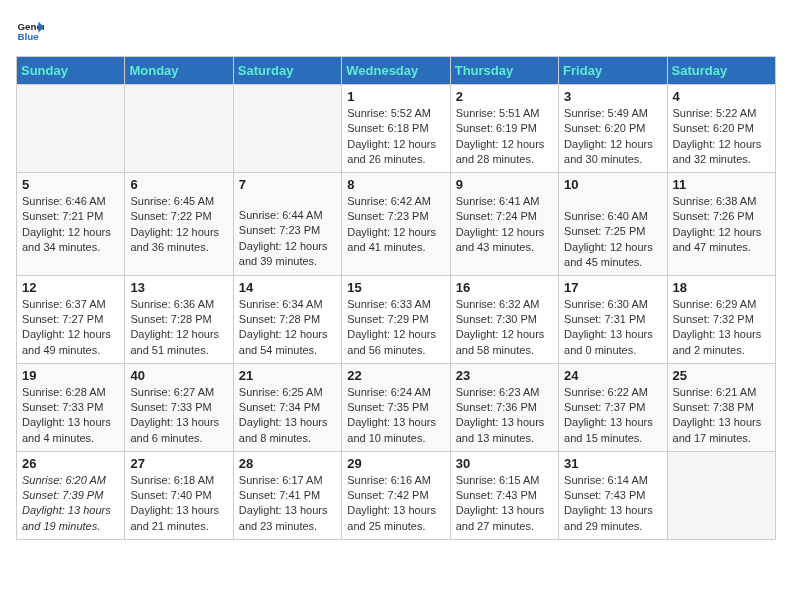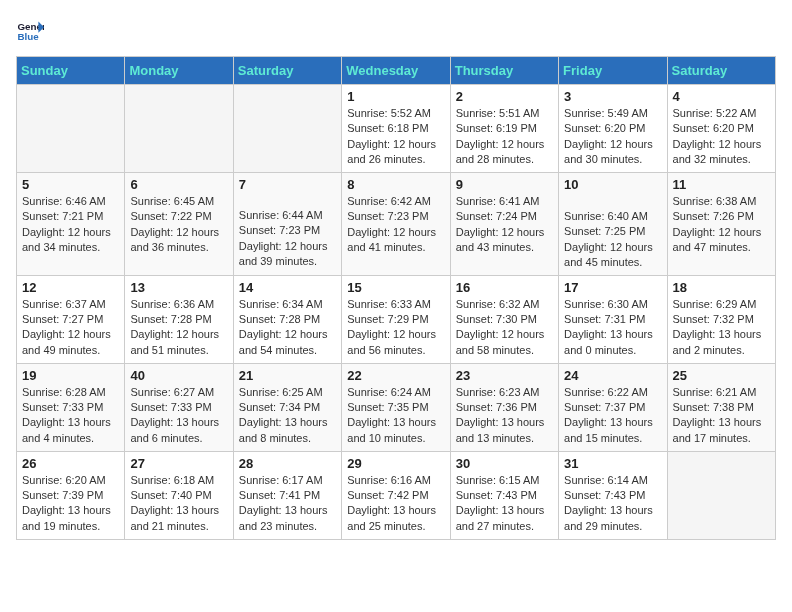--- a/index.html
+++ b/index.html
@@ -288,21 +288,21 @@
           <div class="day-number">25</div>
           <div class="day-info" style="white-space: pre-line;">Sunrise: 6:21 AM
 Sunset: 7:38 PM
 Daylight: 13 hours
 and 17 minutes.</div>
         </td>
       </tr>
       <tr>
         <td>
           <div class="day-number">26</div>
-          <div class="day-info" style="white-space: pre-line;">Sunrise: 6:20 AM
+          <div class="day-info" style="white-space: pre-line; font-style: italic;">Sunrise: 6:20 AM
 Sunset: 7:39 PM
 Daylight: 13 hours
 and 19 minutes.</div>
         </td>
         <td>
           <div class="day-number">27</div>
           <div class="day-info" style="white-space: pre-line;">Sunrise: 6:18 AM
 Sunset: 7:40 PM
 Daylight: 13 hours
 and 21 minutes.</div>

